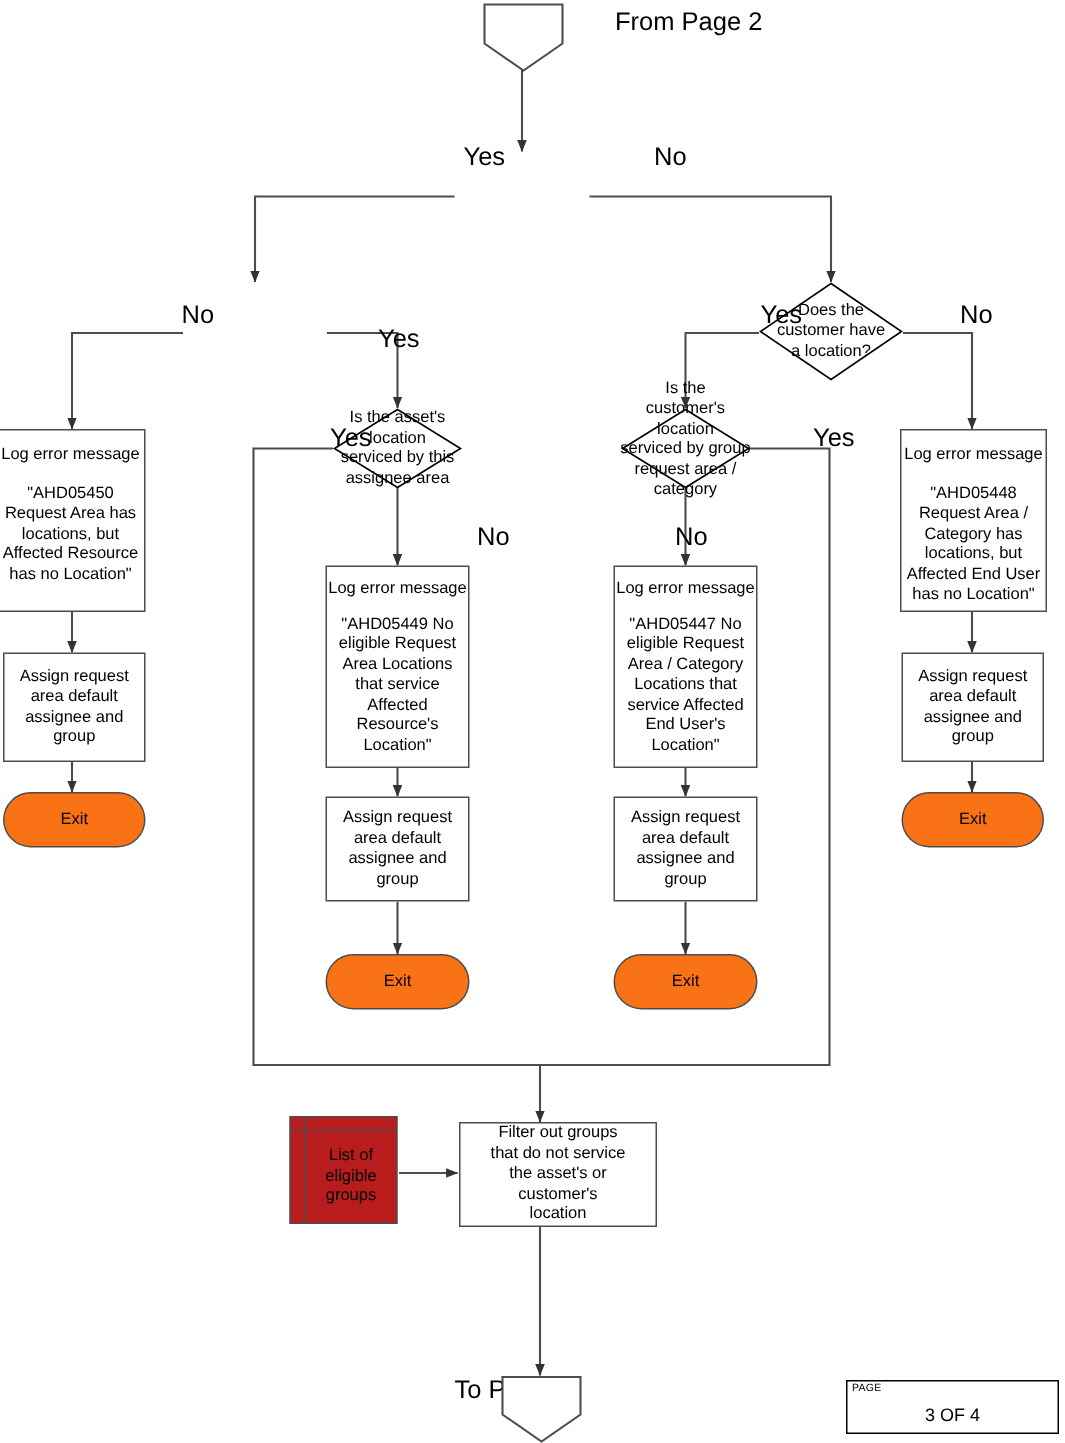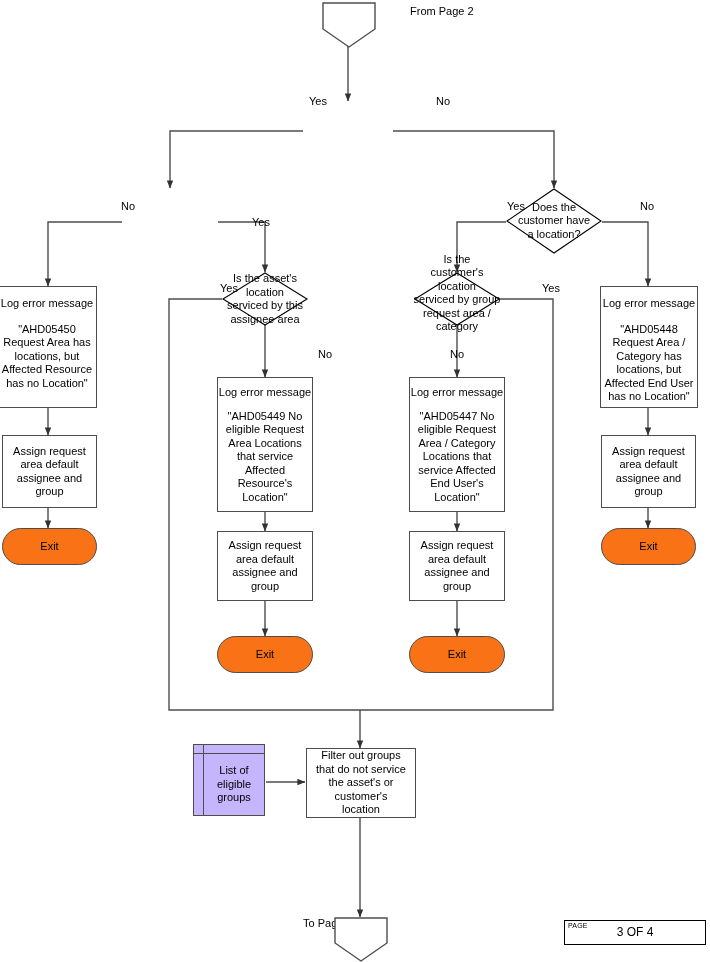--- a/index.html
+++ b/index.html
@@ -40,21 +40,21 @@
     border: 1.2px solid #4d4d4d;
     background: #ffffff;
   }
   .term {
     border: 1.2px solid #4d4d4d;
     background: #f97316;
     border-radius: 22px;
   }
   .edge-label {
     position: absolute;
-    font-size: 11px;
+    font-size: 17px;
     color: #000000;
     white-space: nowrap;
     padding-left: 30px;
   }
   .diamond-wrap {
     position: absolute;
   }
   .diamond-wrap svg {
     position: absolute;
     left: 0;
@@ -76,21 +76,21 @@
     color: #000000;
     white-space: pre-line;
   }
   .offpage {
     position: absolute;
   }
   .offpage svg { position: absolute; left:0; top:0; overflow: visible;}
   .table-shape {
     position: absolute;
     border: 1.2px solid #4d4d4d;
-    background: #c4b5fd;
+    background: #b91c1c;
     box-sizing: border-box;
   }
   .table-shape .hdr {
     position: absolute;
     left: 0; right: 0; top: 0;
     height: 9px;
     border-bottom: 1.2px solid #4d4d4d;
     box-sizing: border-box;
   }
   .table-shape .col {
@@ -319,33 +319,33 @@
   </div>
 
   <div class="table-shape" style="left:193px; top:744px; width:72px; height:72px;">
     <div class="hdr"></div>
     <div class="col"></div>
     <div class="lbl">List of
 eligible
 groups</div>
   </div>
 
-  <div class="node proc" style="left:306px; top:748px; width:110px; height:70px;">
+  <div class="node proc" style="left:306px; top:748px; width:132px; height:70px;">
     <span>Filter out groups
 that do not service
 the asset's or
 customer's
 location</span>
   </div>
 
   <div class="edge-label" style="left:273px; top:917px;">To Page 4</div>
   <div class="offpage" style="left:334px; top:917px; width:54px; height:45px;">
     <svg width="54" height="45" viewBox="0 0 54 45">
       <path d="M1,1 L53,1 L53,26 L27,44 L1,26 Z" fill="#ffffff" stroke="#4d4d4d" stroke-width="1.4"></path>
     </svg>
   </div>
 
-  <div class="pagebox" style="left:564px; top:920px; width:142px; height:25px;">
+  <div class="pagebox" style="left:564px; top:920px; width:142px; height:36px;">
     <div class="cap">PAGE</div>
     <div class="val">3 OF 4</div>
   </div>
 
 </div>
 
 </body></html>

